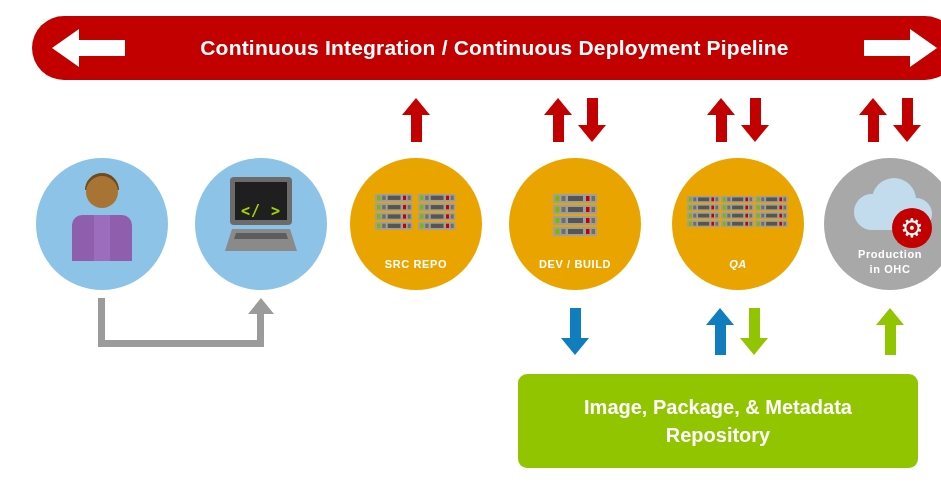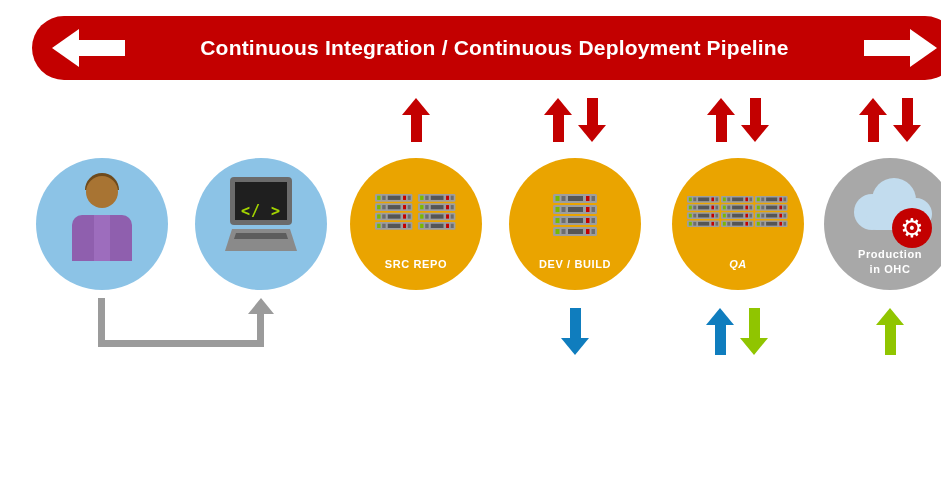--- a/index.html
+++ b/index.html
@@ -204,14 +204,18 @@
     </div>
   <div class="varrow down b green-a" style="left:716px; top:308px;">
       <span class="shaft"></span>
       <span class="head"></span>
     </div>
   <div class="varrow up b green-a" style="left:852px; top:308px;">
       <span class="head"></span>
       <span class="shaft"></span>
     </div>
 
+  <div class="repo-box">
+    <span>Image, Package, &amp; Metadata</span>
+    <span>Repository</span>
+  </div>
 
 </div>
 
 </body></html>

